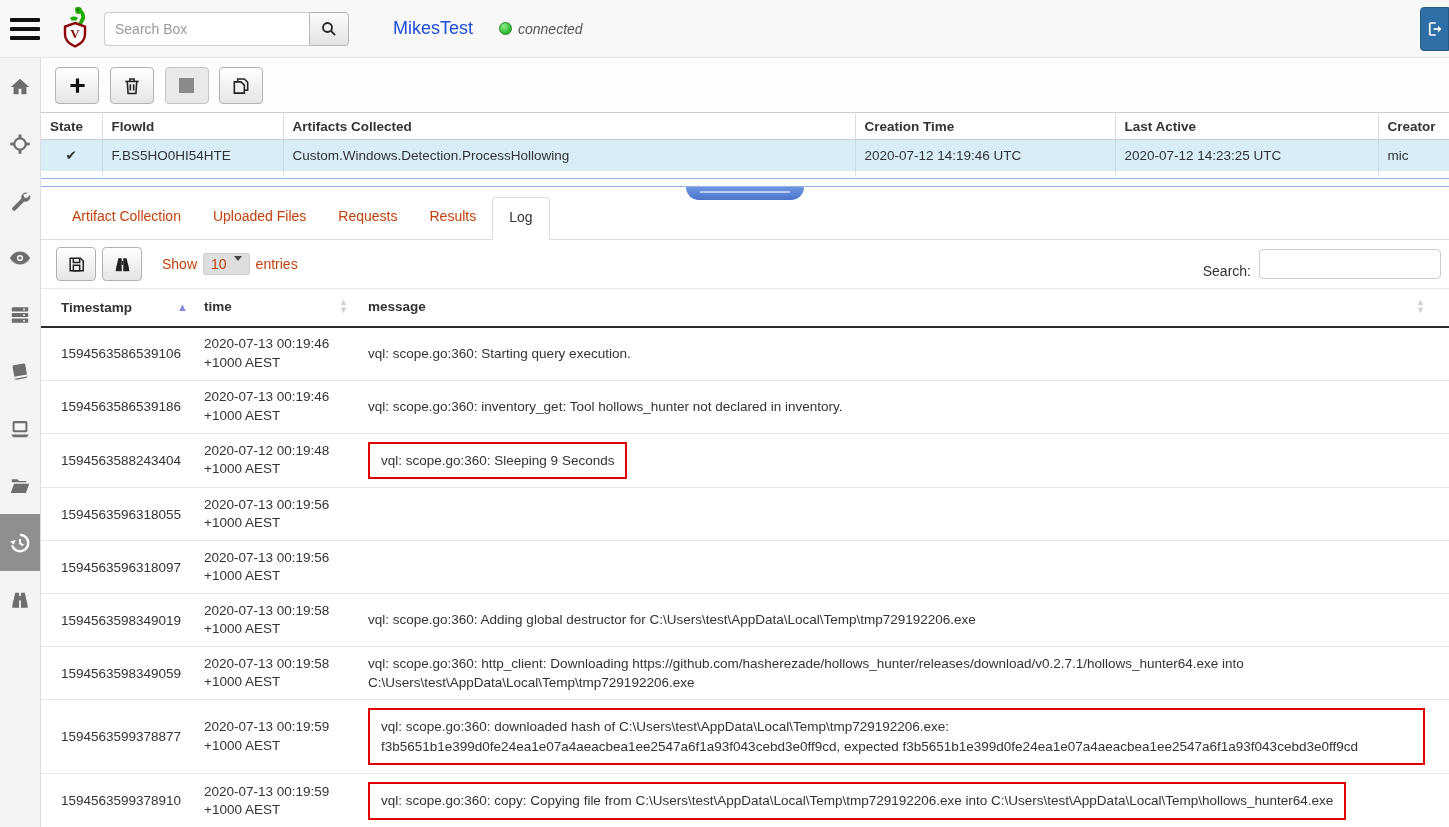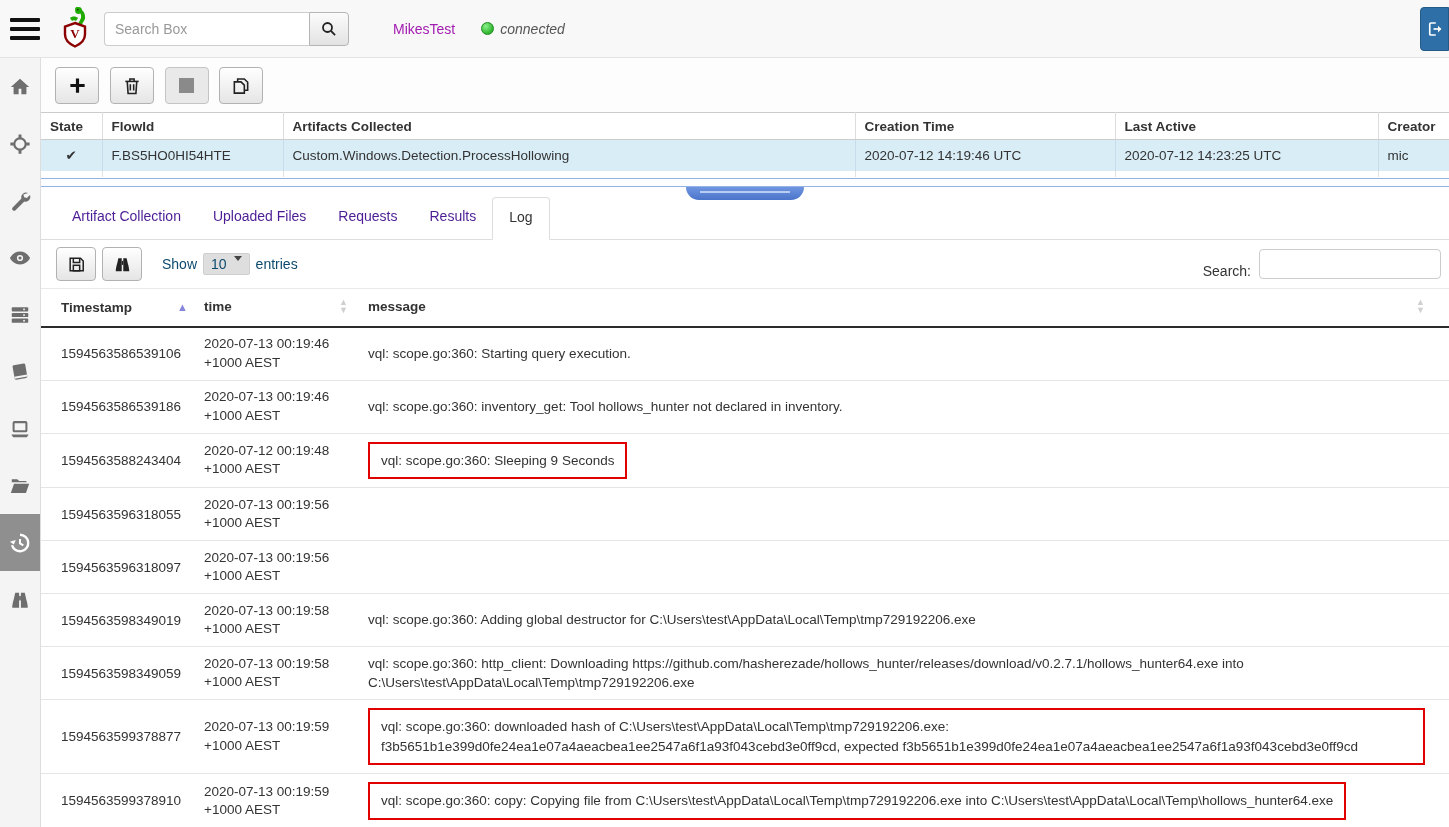--- a/index.html
+++ b/index.html
@@ -13,21 +13,21 @@
     border-bottom:1px solid #e3e3e3;display:flex;align-items:center;z-index:20;}
   .hamburger{width:34px;margin-left:10px;cursor:pointer;}
   .hamburger span{display:block;height:4px;background:#111;border-radius:1px;margin:5px 0;width:30px;}
   .logo{margin-left:12px;width:38px;height:48px;}
   .search-group{display:flex;margin-left:10px;}
   .search-group input{width:205px;height:34px;border:1px solid #ccc;border-right:none;
     border-radius:4px 0 0 4px;padding:0 10px;font-size:14px;color:#555;outline:none;background:#fff;}
   .search-group input::placeholder{color:#999;}
   .search-btn{width:40px;height:34px;border:1px solid #b5b5b5;border-radius:0 4px 4px 0;
     background:linear-gradient(#fbfbfb,#e3e3e3);display:flex;align-items:center;justify-content:center;cursor:pointer;}
-  .client-name{margin-left:44px;color:#a21caf;font-size:14px;cursor:pointer;}
+  .client-name{margin-left:44px;color:#1d4ed8;font-size:18px;cursor:pointer;}
   .conn{display:flex;align-items:center;margin-left:26px;}
   .conn-dot{width:13px;height:13px;border-radius:50%;
     background:radial-gradient(circle at 35% 30%, #8cf08c, #2eb52e 70%);border:1px solid #1f8a1f;}
   .conn-label{margin-left:6px;color:#555;font-size:14px;font-style:italic;}
   .logout-btn{position:absolute;right:0;top:7px;width:29px;height:44px;background:#2d6fa6;
     border:1px solid #245a86;border-radius:4px 0 0 4px;display:flex;align-items:center;justify-content:center;cursor:pointer;}
   
   .sidebar{position:absolute;left:0;top:58px;bottom:0;width:41px;background:#f4f4f4;
     border-right:1px solid #ddd;z-index:10;}
   .sb-item{height:57px;display:flex;align-items:center;justify-content:center;color:#6e6e6e;cursor:pointer;}
@@ -50,29 +50,29 @@
   table.flows tr.ghost td{background:#fff;border-right:1px solid #e2e2e2;height:6px;padding:0;}
   
   .splitter{position:relative;height:9px;margin-top:1px;border-top:1px solid #93b3e8;
     border-bottom:1px solid #93b3e8;background:#fcfdff;z-index:6;}
   .splitter .handle{position:absolute;left:50%;top:8px;transform:translateX(-50%);
     width:118px;height:13px;background:linear-gradient(#6e95e0,#4b75cb);
     border-radius:0 0 13px 13px;cursor:row-resize;}
   .splitter .handle::after{content:"";display:block;margin:4px 14px 0;border-top:2px solid #b9ccf2;}
   
   .tabs{display:flex;align-items:stretch;margin-top:10px;padding-left:15px;border-bottom:1px solid #ddd;height:43px;}
-  .tab{padding:11px 16px;color:#4c1d95;font-size:14px;cursor:pointer;}
+  .tab{padding:11px 16px;color:#c2410c;font-size:14px;cursor:pointer;}
   .tab.active{color:#333;background:#fff;border:1px solid #ddd;border-bottom:1px solid #fff;
     border-radius:4px 4px 0 0;margin-bottom:-1px;}
   
   .log-controls{display:flex;align-items:center;padding:11px 8px 10px 15px;height:48px;}
   .sbtn{display:inline-flex;align-items:center;justify-content:center;width:40px;height:34px;
     margin-right:6px;border:1px solid #b2b2b2;border-radius:4px;
     background:linear-gradient(#ffffff,#e5e5e5);cursor:pointer;color:#222;}
-  .show-group{display:flex;align-items:center;margin-left:14px;font-size:14px;color:#0c4a6e;}
+  .show-group{display:flex;align-items:center;margin-left:14px;font-size:14px;color:#c2410c;}
   .page-select{display:inline-flex;align-items:flex-start;background:#dedede;border:1px solid #cfcfcf;
     border-radius:2px;padding:2px 7px;margin:0 6px;cursor:pointer;font-size:14px;}
   .page-select .car{width:0;height:0;border-left:4px solid transparent;border-right:4px solid transparent;
     border-top:5px solid #444;margin-left:7px;}
   .spacer{flex:1;}
   .log-search{display:flex;align-items:flex-end;margin-right:0;}
   .log-search label{font-size:14px;color:#333;margin-right:8px;}
   .log-search input{width:182px;height:30px;border:1px solid #ccc;border-radius:4px;padding:0 8px;outline:none;}
   
   .log-table{margin:0;}

